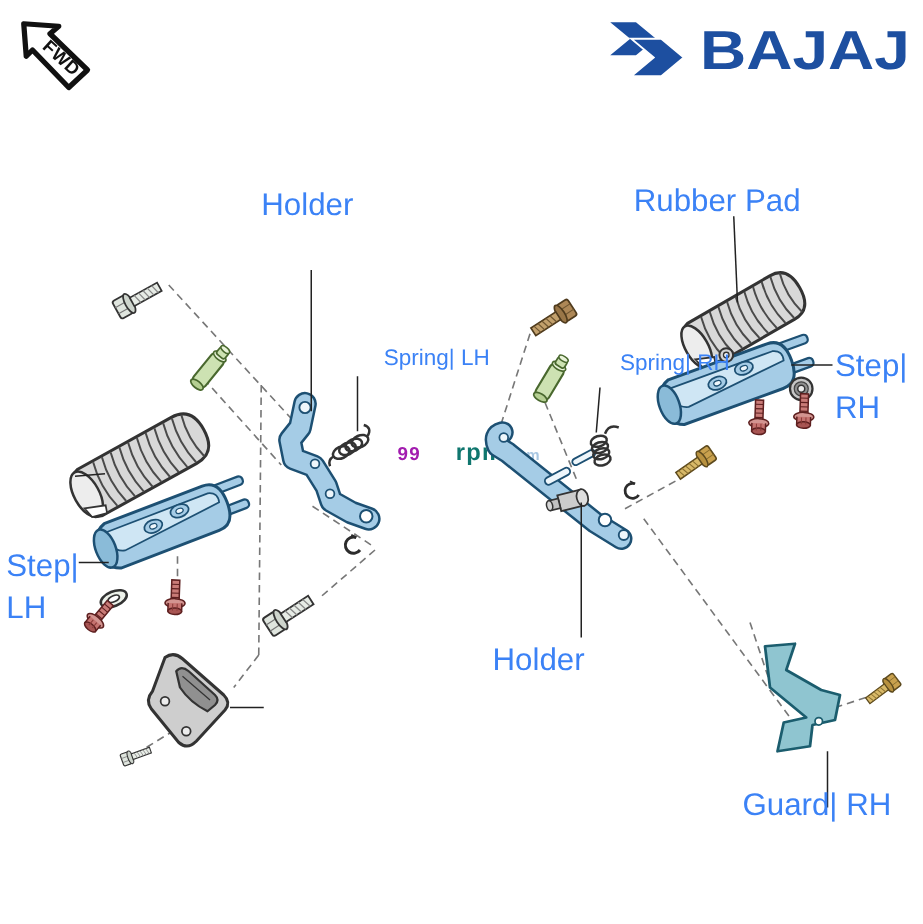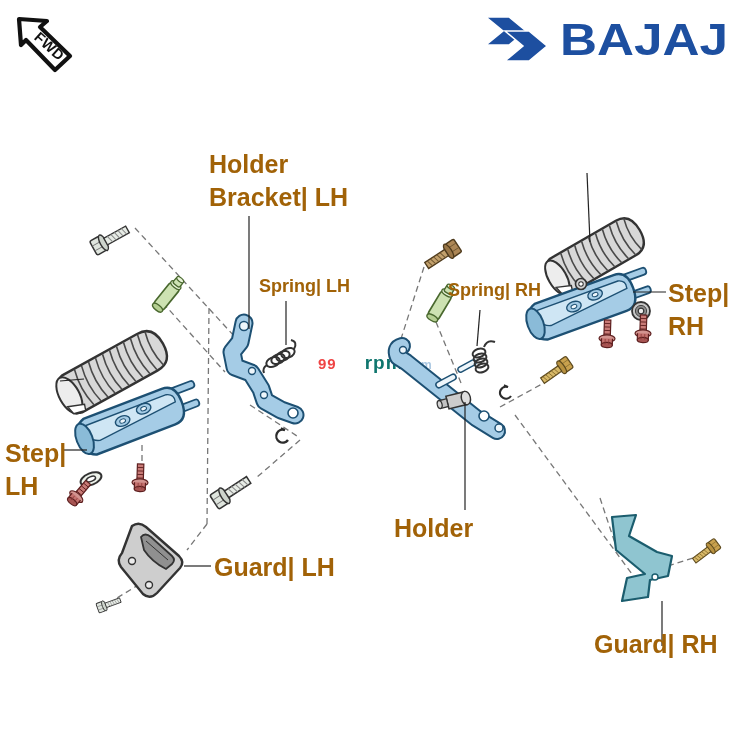--- a/index.html
+++ b/index.html
@@ -1,24 +1,24 @@
 <!DOCTYPE html>
 <html><head>
 <meta charset="utf-8">
 <style>
   html,body{margin:0;padding:0;background:#fff;}
   .canvas{position:relative;width:738px;height:739px;background:#ffffff;overflow:hidden;
           font-family:"Liberation Sans",sans-serif;}
   .watermark{position:absolute;left:318px;top:352px;z-index:1;white-space:nowrap;font-weight:bold;}
-  .wm1{font-size:15px;color:#ef4444;letter-spacing:1px;}
+  .wm1{font-size:15px;color:#a21caf;letter-spacing:1px;}
   .wm2{font-size:19px;color:#0f766e;letter-spacing:1px;margin-left:28px;}
   .wm3{font-size:12px;color:#a9c7e2;}
   svg.diagram{position:absolute;left:0;top:0;z-index:2;}
-  .lbl{position:absolute;z-index:3;color:#a16207;font-size:25px;line-height:33px;white-space:nowrap;font-weight:bold;}
-  .lbl.small{font-size:18px;line-height:20px;}
+  .lbl{position:absolute;z-index:3;color:#3b82f6;font-size:25px;line-height:33px;white-space:nowrap;}
+  .lbl.small{font-size:18px;line-height:20px;margin-left:48px;}
   #lbl-hb-lh{left:209px;top:148px;}
   #lbl-rp-rh{left:507px;top:145px;}
   #lbl-spring-lh{left:259px;top:276px;}
   #lbl-spring-rh{left:448px;top:280px;}
   #lbl-step-rh{left:668px;top:277px;}
   #lbl-rp-lh{left:12px;top:339px;}
   #lbl-step-lh{left:5px;top:437px;}
   #lbl-guard-lh{left:214px;top:551px;}
   #lbl-hb-rh{left:394px;top:512px;}
   #lbl-guard-rh{left:594px;top:628px;}
@@ -265,41 +265,40 @@
       <path d="M60,381 L84,379"></path>
       <path d="M63,450 H87"></path>
       <path d="M184,566 H211"></path>
       <path d="M465,402 V510"></path>
       <path d="M662,601 V646"></path>
     </g>
   </svg>
 
   <div class="lbl" id="lbl-hb-lh">
     <div>Holder</div>
-    <div>Bracket| LH</div>
+  </div>
+  <div class="lbl" id="lbl-rp-rh">
+    <div>Rubber Pad</div>
   </div>
   <div class="lbl small" id="lbl-spring-lh">
     <div>Spring| LH</div>
   </div>
   <div class="lbl small" id="lbl-spring-rh">
     <div>Spring| RH</div>
   </div>
   <div class="lbl" id="lbl-step-rh">
     <div>Step|</div>
     <div>RH</div>
   </div>
   <div class="lbl" id="lbl-rp-lh">
   </div>
   <div class="lbl" id="lbl-step-lh">
     <div>Step|</div>
     <div>LH</div>
   </div>
-  <div class="lbl" id="lbl-guard-lh">
-    <div>Guard| LH</div>
-  </div>
   <div class="lbl" id="lbl-hb-rh">
     <div>Holder</div>
   </div>
   <div class="lbl" id="lbl-guard-rh">
     <div>Guard| RH</div>
   </div>
 
 </div>
 
 </body></html>

